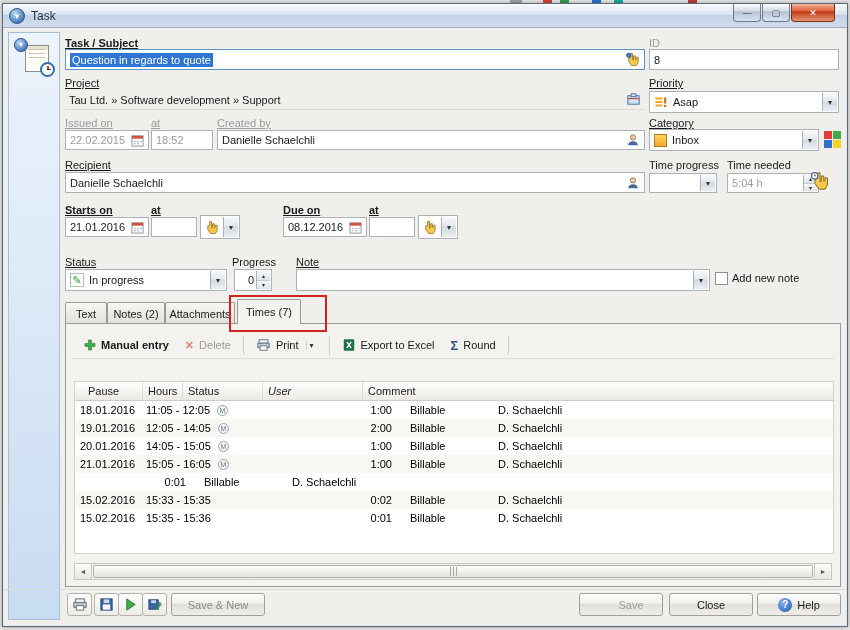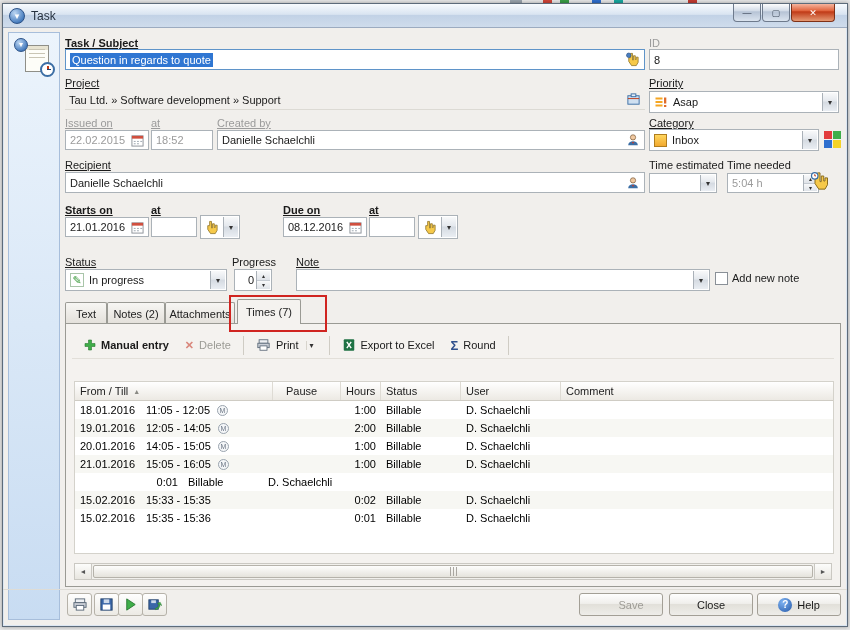--- a/index.html
+++ b/index.html
@@ -67,21 +67,21 @@
   .tb-btn.disabled { color:#9b9b95; }
   .tb-sep { width:1px; height:19px; background:#cfccc4; margin:0 4px; }
   .tb-dd { font-size:8px; color:#333; padding:0 3px; border-left:1px solid #d7d4cc; margin-left:2px; }
   .sigma { color:#30508c; font-weight:bold; font-size:13px; }
   .delx { color:#d9877c; font-weight:bold; font-size:11px; }
 
   .grid { position:absolute; left:8px; top:57px; width:760px; height:173px; background:#fff; border:1px solid #d4d2cb; overflow:hidden; }
   .ghead { display:flex; height:19px; background:linear-gradient(#ffffff, #ece9e3); border-bottom:1px solid #cfccc4; color:#222; }
   .gcol { display:flex; align-items:center; padding:0 5px; border-right:1px solid #dedbd4; overflow:hidden; white-space:nowrap; }
   .sort { font-size:7px; color:#8a8a84; margin-left:5px; }
-  .trow { display:flex; height:18px; align-items:center; position:relative; }
+  .trow { display:flex; height:18px; align-items:center; position:relative;gap:8px; }
   .trow.alt { background:#f7f7f3; }
   .cell { padding:0 5px; overflow:hidden; white-space:nowrap; display:flex; align-items:center; }
   .cell.num { justify-content:flex-end; }
   .dt-date { width:66px; }
   .m-mark { width:11px; height:11px; border:1px solid #9aa4ae; border-radius:50%; font-size:7px; color:#6b7684;
     display:inline-flex; align-items:center; justify-content:center; margin-left:7px; background:#f4f6f8; }
   .flag { position:absolute; left:-7px; top:2px; color:#2e9e3a; font-size:12px; line-height:13px; }
   .total { display:flex; height:19px; background:#f1efea; border-top:1px solid #d8d6d0; font-weight:bold; color:#8b8b86; align-items:center; }
 
   .hscroll { position:absolute; left:8px; right:8px; bottom:6px; height:17px; background:#f1f0ec; border:1px solid #cac8c2; display:flex; }
@@ -216,21 +216,21 @@
     <span class="dd">▾</span>
   </div>
   <span class="colorgrid" style="left:821px;top:127px;">
     <b style="background:#e23b3b;"></b>
       <b style="background:#3fae49;"></b>
       <b style="background:#2f6fce;"></b>
       <b style="background:#f5d327;"></b>
   </span>
 
   <span class="lbl" style="left:62px;top:155px;">Recipient</span>
-  <span class="lbl plain" style="left:646px;top:155px;">Time estimated</span>
+  <span class="lbl plain" style="left:646px;top:155px;">Time progress</span>
   <span class="lbl plain" style="left:724px;top:155px;">Time needed</span>
   <div class="field" style="left:62px;top:168px;width:580px;height:21px;">
     <span>Danielle Schaelchli</span>
     <span class="icon-right">
       <svg width="14" height="14" viewBox="0 0 16 16">
           <circle cx="8" cy="5" r="3" fill="#f0c8a0" stroke="#7a5a38" stroke-width="0.8"></circle>
           <path d="M2.5 14c0-3.2 2.5-4.7 5.5-4.7s5.5 1.5 5.5 4.7z" fill="#3b6ea5"></path>
           <path d="M7 10.2l1 1.6 1-1.6" stroke="#c0392b" fill="none"></path>
         </svg>
     </span>
@@ -366,34 +366,30 @@
       </span>
       <span class="tb-btn">
         <span class="sigma">Σ</span>
         <span>Round</span>
       </span>
       <span class="tb-sep"></span>
     </div>
 
     <div class="grid">
       <div class="ghead">
-        <span class="gcol" style="width:198px;">
-          <span>From / Till</span>
-          <span class="sort">▲</span>
-        </span>
         <span class="gcol" style="width:68px;padding-left:13px;">
             <span>Pause</span>
           </span>
         <span class="gcol" style="width:40px;">
             <span>Hours</span>
           </span>
         <span class="gcol" style="width:80px;">
             <span>Status</span>
           </span>
-        <span class="gcol" style="width:100px;">
+        <span class="gcol" style="width:100px;font-style:italic;">
             <span>User</span>
           </span>
         <span class="gcol" style="flex:1;border-right:none;">
             <span>Comment</span>
           </span>
       </div>
 
       <div class="trow">
 
         <span class="cell" style="width:198px;">
@@ -514,20 +510,23 @@
         <path d="M4 2l9 6-9 6z" fill="#3fae49" stroke="#2a7a33"></path>
       </svg>
   </span>
   <span class="iconbtn" style="left:139px;">
     <svg width="15" height="15" viewBox="0 0 16 16">
         <rect x="2" y="3" width="10" height="10" fill="#3a66a8" stroke="#24436e"></rect>
         <rect x="4.5" y="3.5" width="5" height="3" fill="#cdd9ea"></rect>
         <path d="M9 13.5c3-.5 5-2.5 5-5.5l1.8 1.2L14 5.5 11 7l1.8 1c0 2-1.3 3.4-3.8 3.9z" fill="#3fae49" stroke="#2a7a33" stroke-width="0.5"></path>
       </svg>
   </span>
+  <span class="btn" style="left:168px;width:94px;color:#8d8b85;">
+    <span>Save &amp; New</span>
+  </span>
   <span class="btn disabled" style="left:576px;width:84px;">
     <span>Save</span>
   </span>
   <span class="btn" style="left:666px;width:84px;">
     <span>Close</span>
   </span>
   <span class="btn" style="left:754px;width:84px;">
     <span class="help-badge">?</span>
     <span>Help</span>
   </span>

